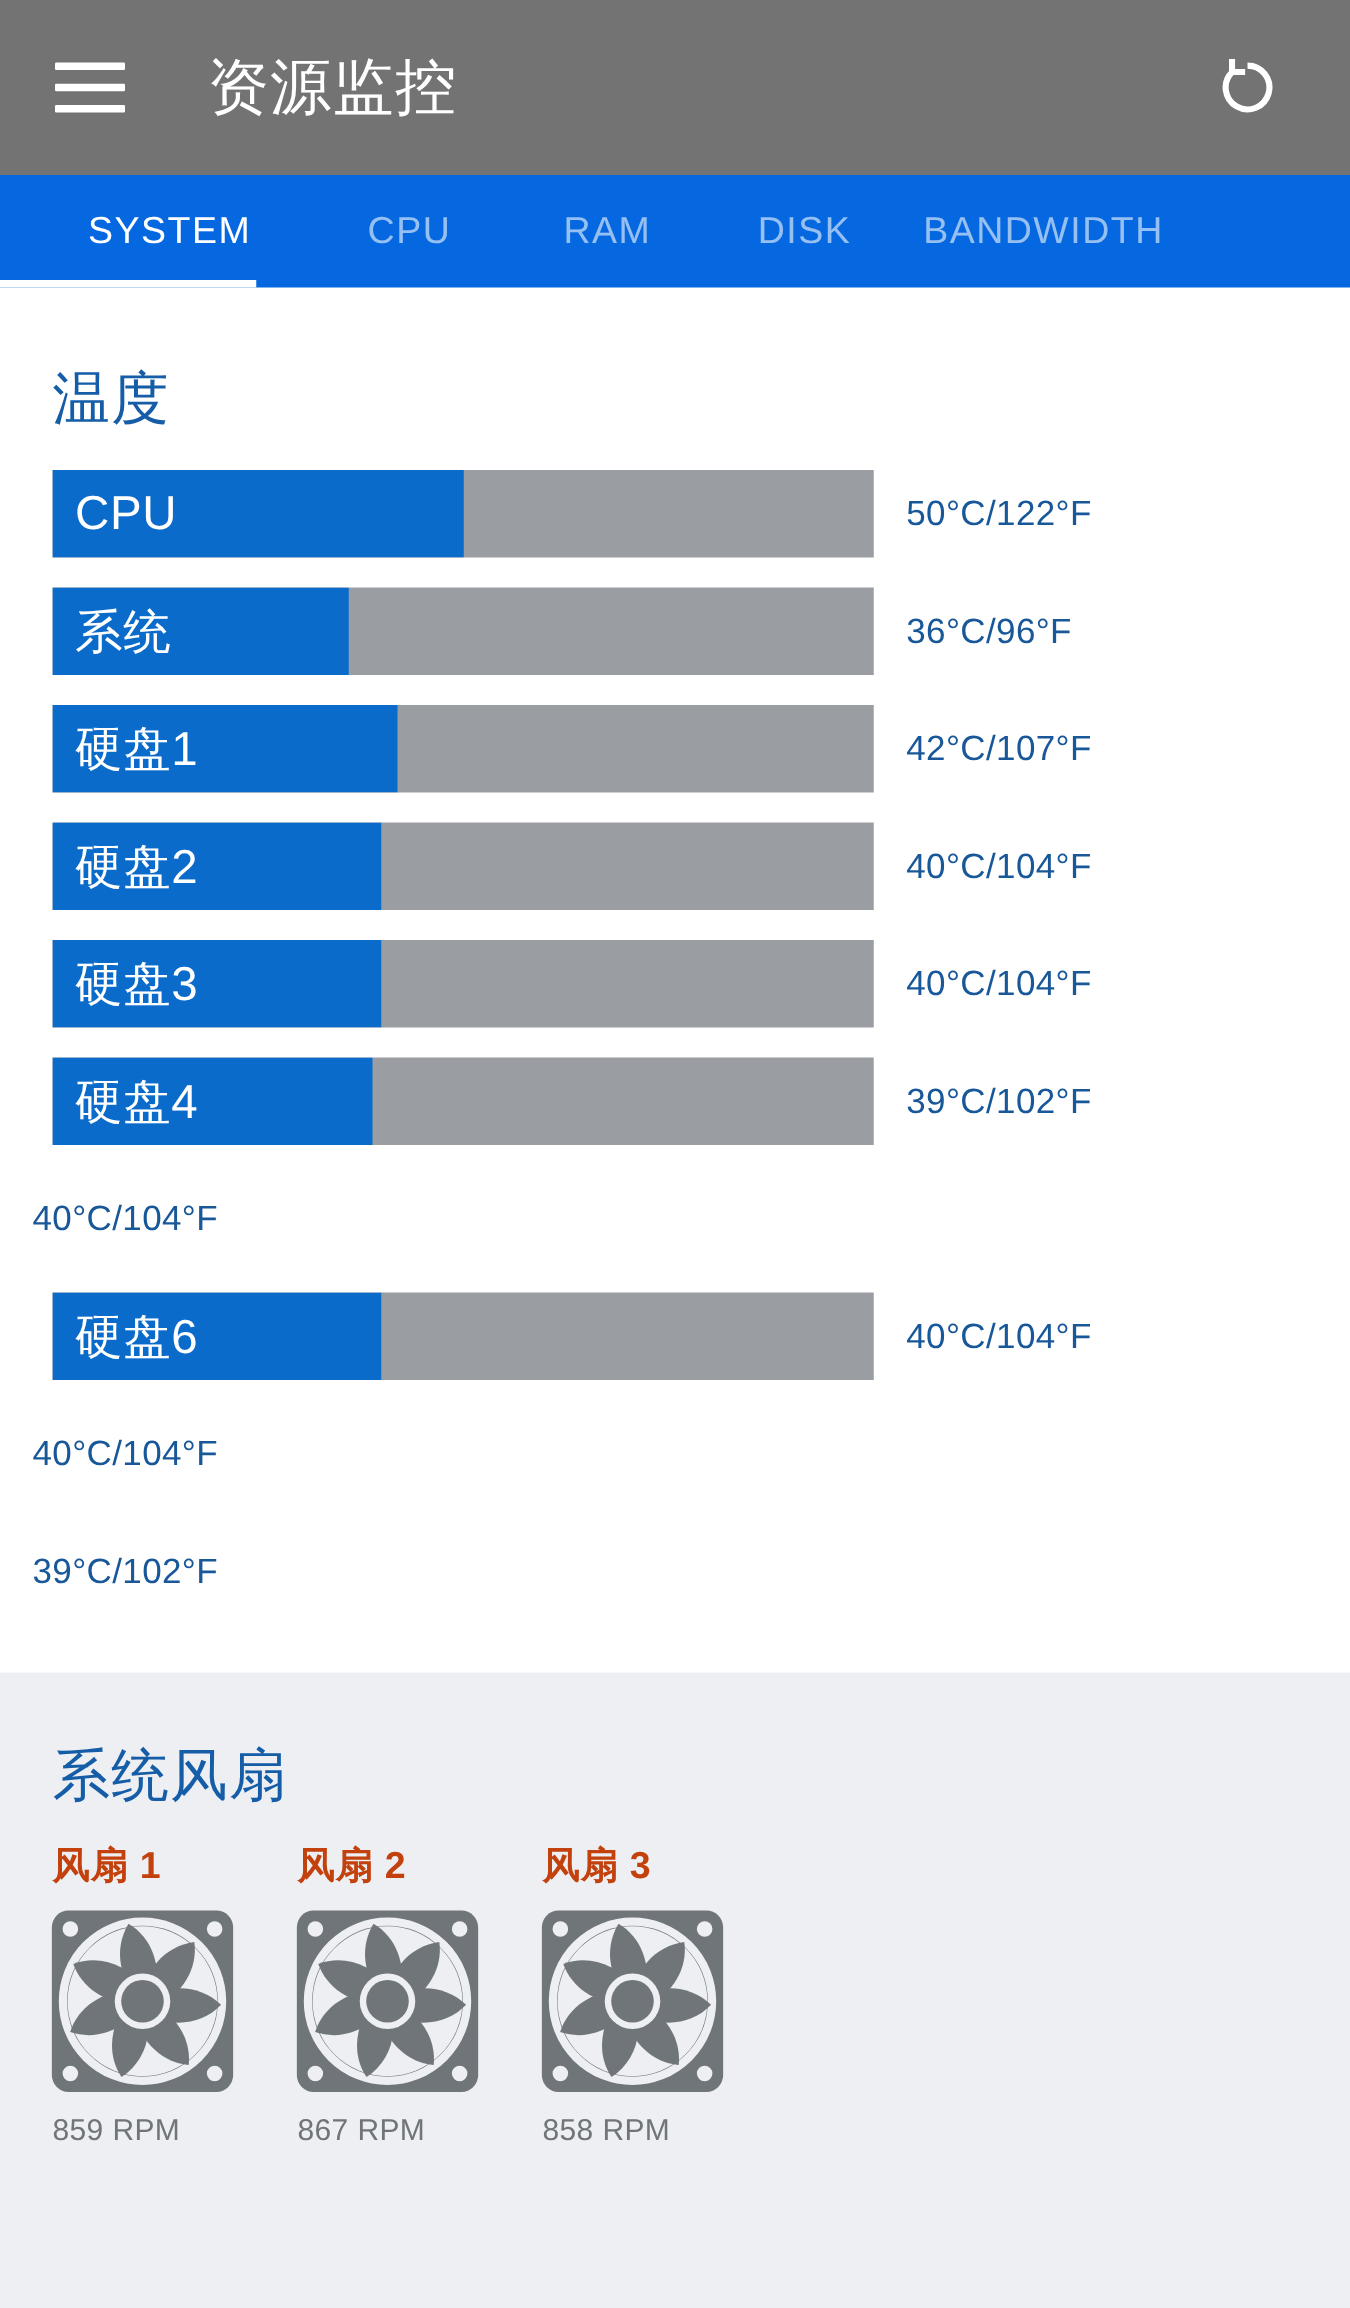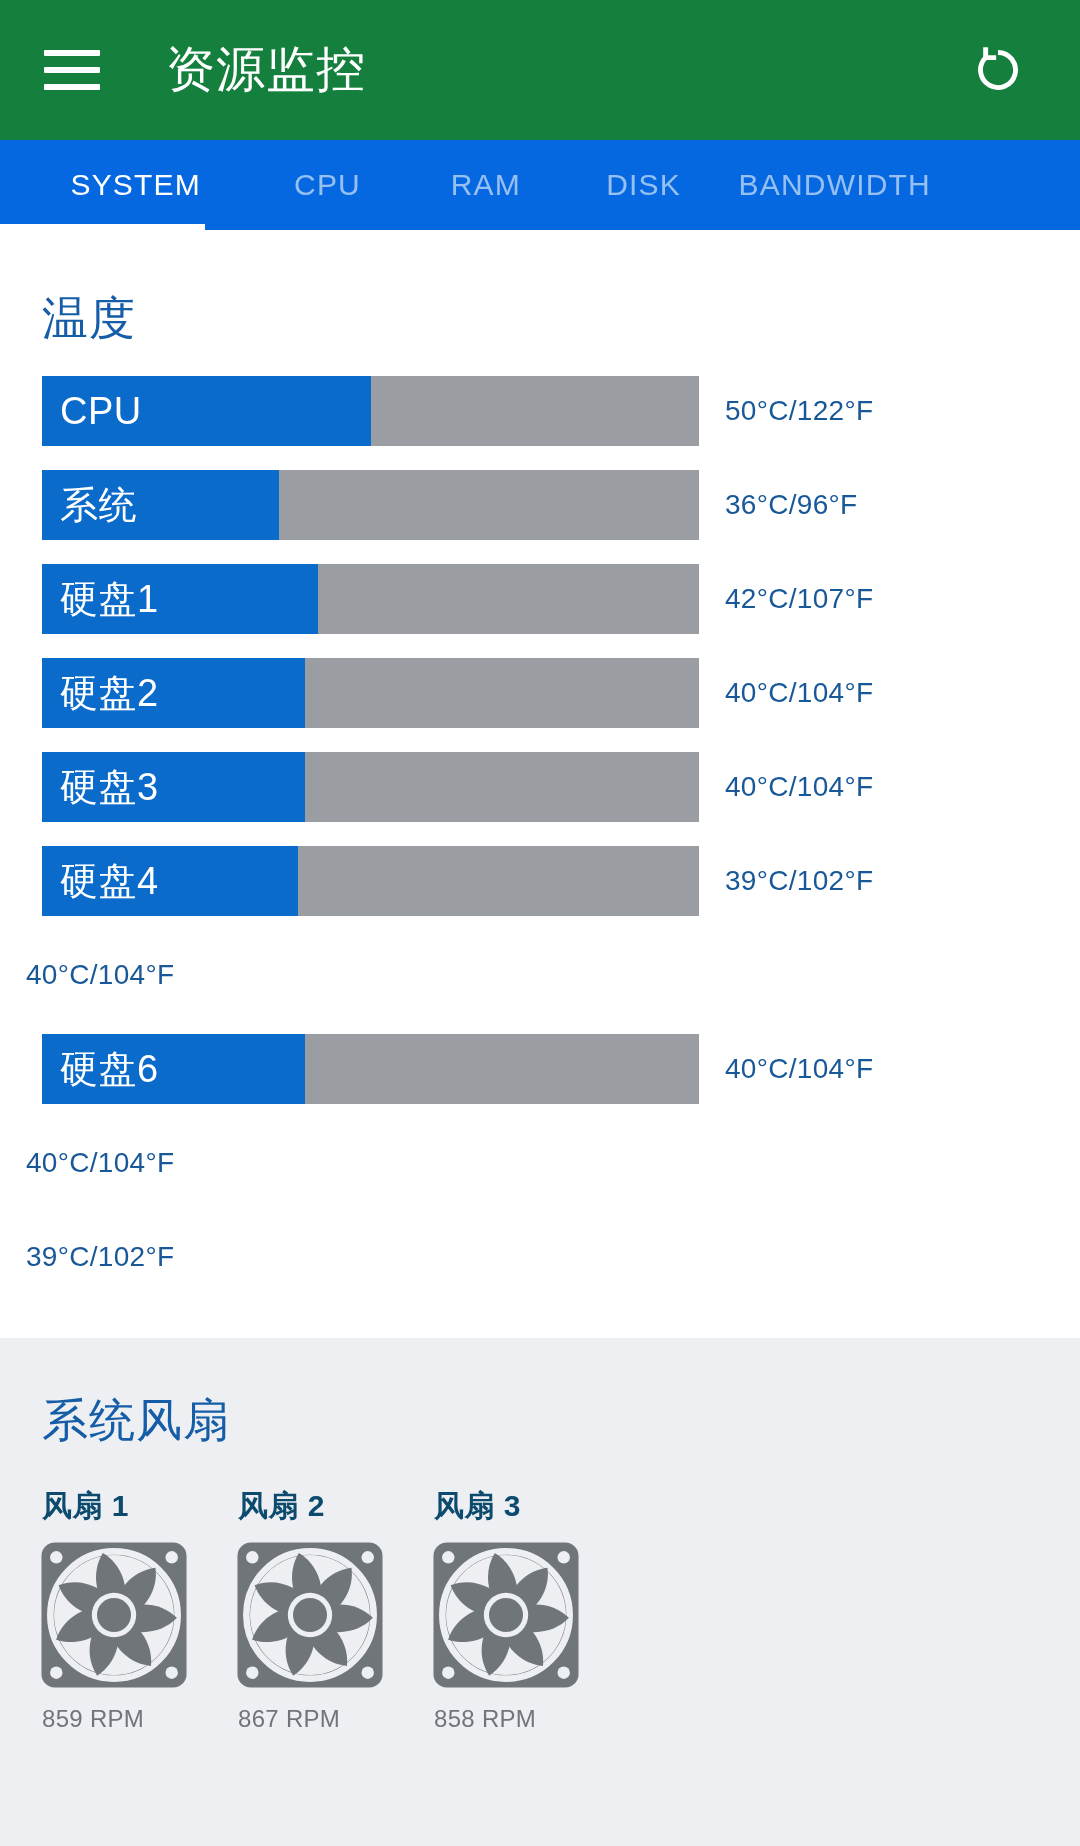--- a/index.html
+++ b/index.html
@@ -8,21 +8,21 @@
     height: 1846px;
     background: #ffffff;
     font-family: "Liberation Sans", "DejaVu Sans", sans-serif;
     overflow: hidden;
   }
 
   .app { width: 1080px; height: 1846px; position: relative; display: flex; flex-direction: column; }
 
   
   .appbar {
-    background: #15803d;
+    background: #737373;
     height: 140px;
     display: flex;
     align-items: center;
     padding: 0 34px;
     flex: 0 0 auto;
   }
   .hamburger {
     width: 60px; height: 60px;
     display: flex; flex-direction: column; justify-content: center;
     gap: 11px;
@@ -137,31 +137,31 @@
   
   .fan-section {
     background: #EDEFF2;
     flex: 1 1 auto;
     padding: 52px 0 0 0;
   }
   .fan-title {
     color: #165DA8;
     font-size: 46px;
     font-weight: 400;
-    margin: 0 0 34px 42px;
+    margin: 0 0 20px 42px;
     letter-spacing: 1px;
   }
   .fan-grid {
     display: flex;
     margin-left: 40px;
     gap: 0;
   }
   .fan-card { width: 196px; }
   .fan-name {
-    color: #0c4a6e;
+    color: #c2410c;
     font-size: 30px;
     font-weight: bold;
     margin-bottom: 14px;
     margin-left: 2px;
     letter-spacing: 0.5px;
   }
   .fan-icon { width: 148px; height: 148px; display: block; }
   .fan-rpm {
     color: #70757A;
     font-size: 24px;

